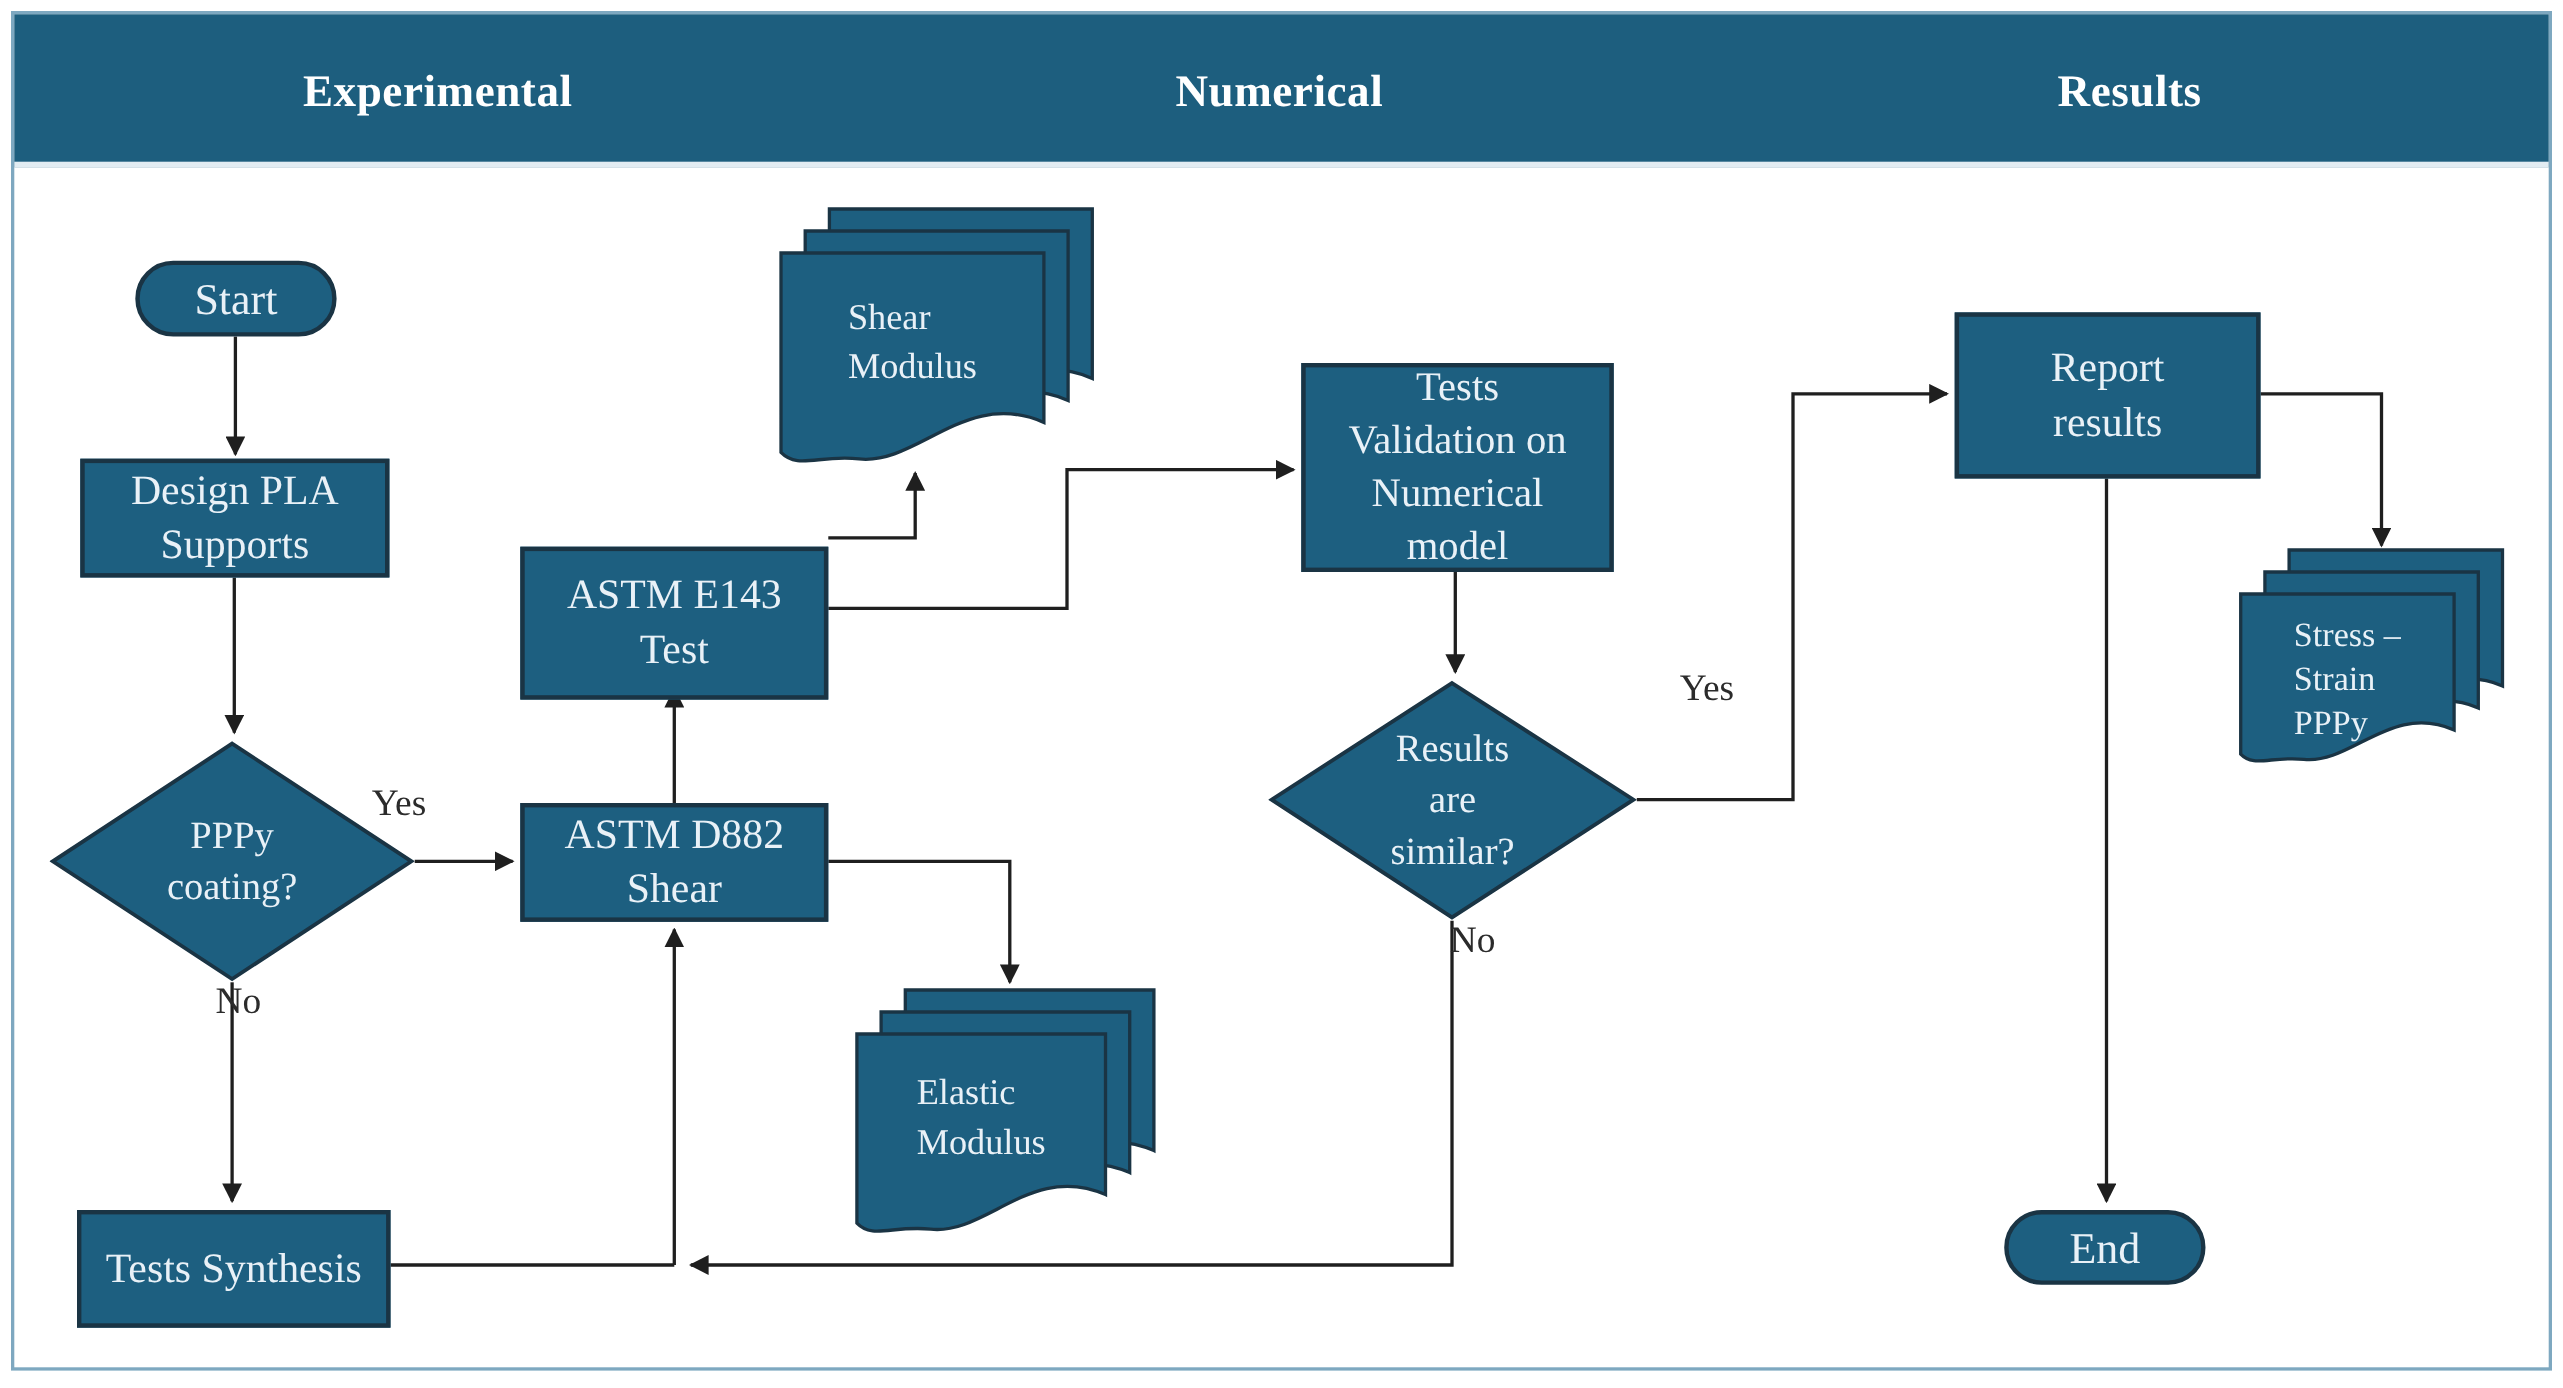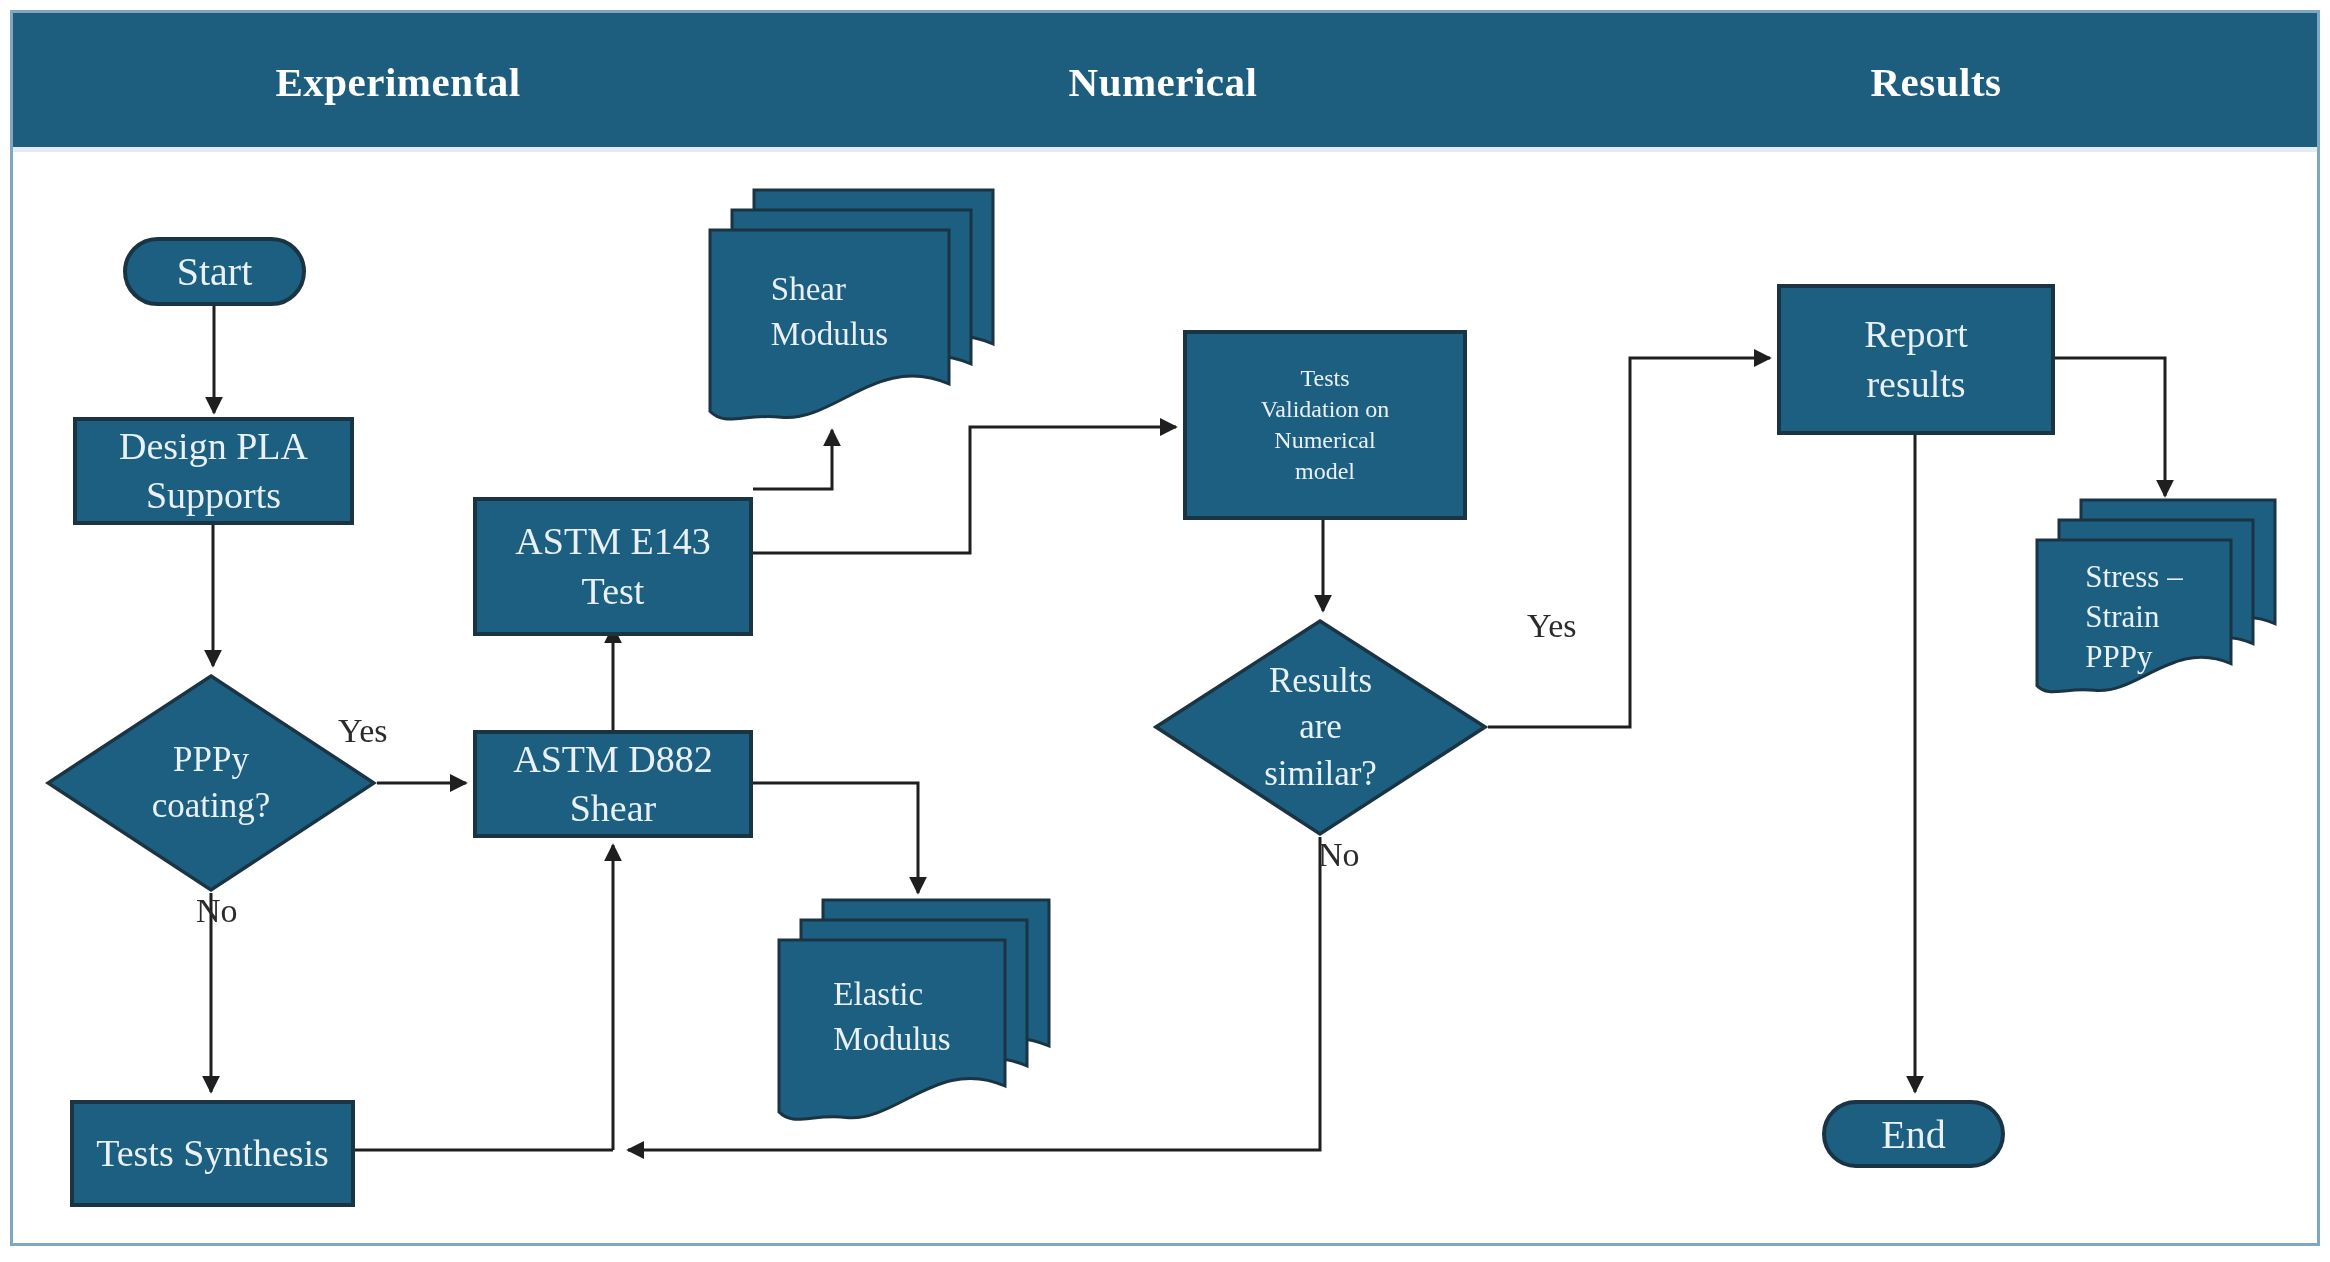--- a/index.html
+++ b/index.html
@@ -91,21 +91,21 @@
   <div class="node terminator" style="left:123px;top:237px;width:183px;height:69px;">Start</div>
   <div class="node process" style="left:73px;top:417px;width:281px;height:108px;">Design PLA
 Supports</div>
 
   <div class="node terminator" style="left:1822px;top:1100px;width:183px;height:68px;">End</div>
   <div class="node process" style="left:70px;top:1100px;width:285px;height:107px;">Tests Synthesis</div>
   <div class="node process" style="left:473px;top:730px;width:280px;height:108px;">ASTM D882
 Shear</div>
   <div class="node process" style="left:473px;top:497px;width:280px;height:139px;">ASTM E143
 Test</div>
-  <div class="node process" style="left:1183px;top:330px;width:284px;height:190px;font-size:24px;">Tests
+  <div class="node process" style="left:1183px;top:330px;width:284px;height:190px;font-size:37px;">Tests
 Validation on
 Numerical
 model</div>
   <div class="node process" style="left:1777px;top:284px;width:278px;height:151px;">Report
 results</div>
 
   <div class="diamond-wrap" style="left:45px;top:673px;width:332px;height:220px;">
     <svg width="332" height="220" viewBox="0 0 332 220">
       <polygon points="166,3 329,110 166,217 3,110"></polygon>
     </svg>

